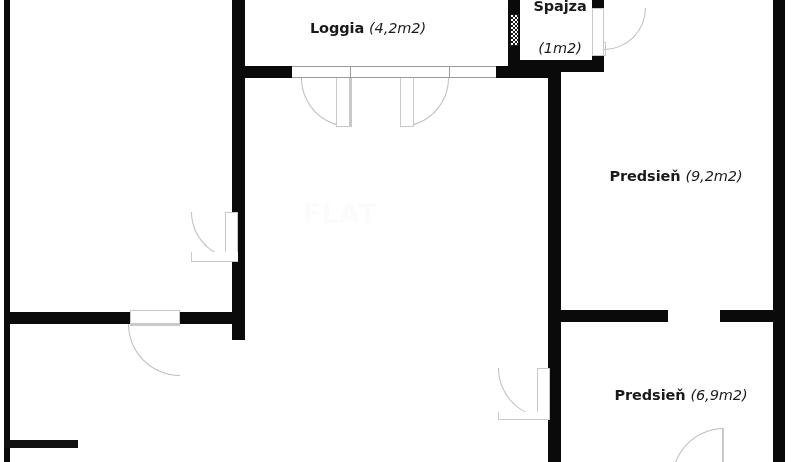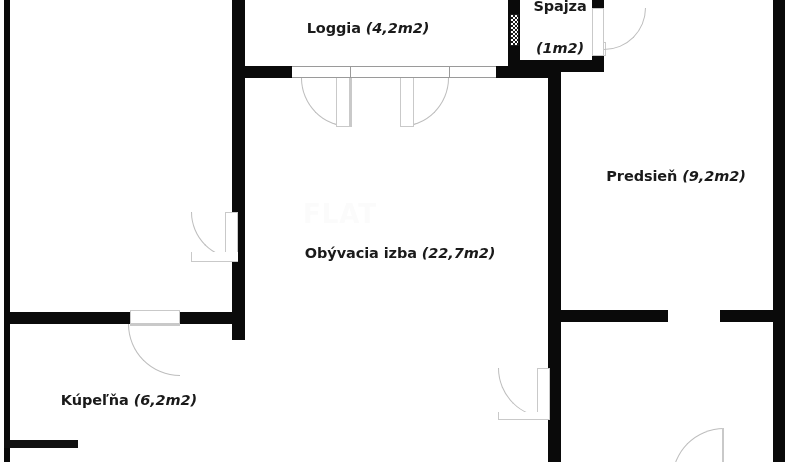--- a/index.html
+++ b/index.html
@@ -70,21 +70,21 @@
     letter-spacing: -0.1px;
     transform: translate(-50%, -50%);
     text-align: center;
     line-height: 1.2;
   }
   .label .name {
     font-weight: 700;
   }
   .label .area {
     font-style: italic;
-    font-weight: 700;
+    font-weight: 400;
     margin-top: 25px;
   }
   .label.stacked .name { display: block; }
   .label.stacked .area { display: block; }
   .watermark {
     position: absolute;
     transform: translate(-50%, -50%);
     color: #fbfbfb;
     font-size: 26px;
     font-weight: 700;
@@ -161,24 +161,20 @@
   <div class="label stacked" style="left:560px;top:28px;">
     <span class="name">Špajza</span>
     <span class="area">(1m2)</span>
   </div>
 
   <div class="label" style="left:676px;top:177px;">
     <span class="name">Predsieň </span>
     <span class="area">(9,2m2)</span>
   </div>
 
-  <div class="label" style="left:400px;top:254px;">
-    <span class="name">Obývacia izba </span>
-    <span class="area">(22,7m2)</span>
+
+
+  <div class="label" style="left:681px;top:396px;">
+    <span class="name">Predsieň </span>
+    <span class="area">(6,9m2)</span>
   </div>
-
-  <div class="label" style="left:129px;top:401px;">
-    <span class="name">Kúpeľňa </span>
-    <span class="area">(6,2m2)</span>
-  </div>
-
 
 </div>
 
 </body></html>

